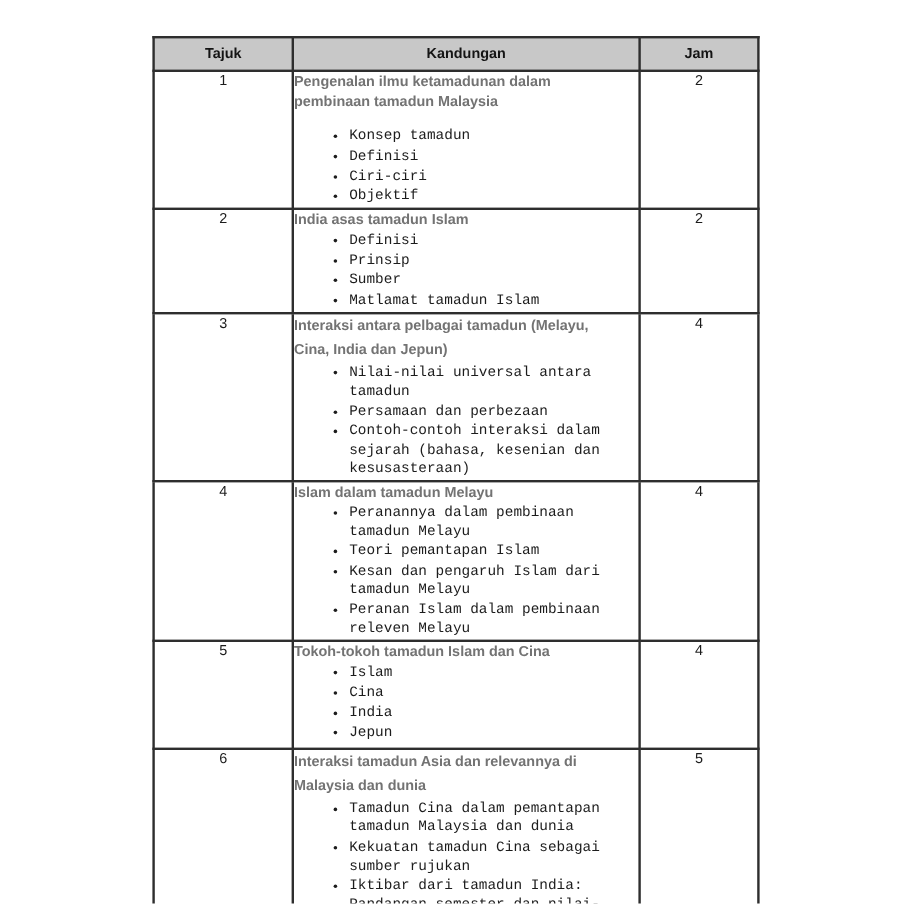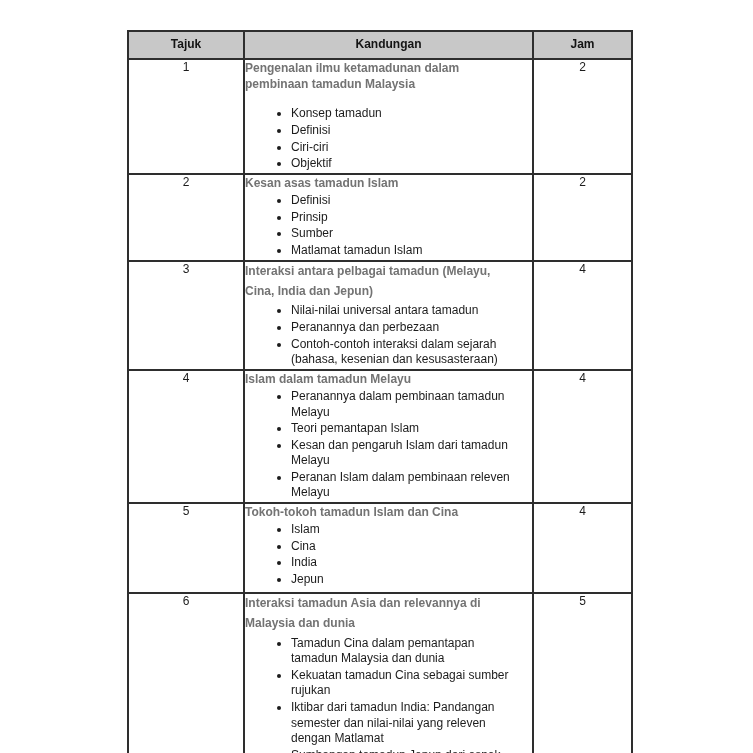--- a/index.html
+++ b/index.html
@@ -85,20 +85,21 @@
     padding: 0 0 0 46px;
     list-style: disc outside;
   }
   ul.bullets.gap {
     margin-top: 14px;
   }
   ul.bullets li {
     line-height: 1.3;
     margin: 0 0 1px 0;
     max-width: 226px;
+    font-family: Liberation Mono, monospace;
   }
 </style>
 </head>
 <body>
 
 <div class="page">
   <table class="syllabus">
     <colgroup>
       <col class="c-tajuk">
       <col class="c-kandungan">
@@ -123,38 +124,38 @@
             <li>Ciri-ciri</li>
             <li>Objektif</li>
           </ul>
         </td>
         <td class="jam">2</td>
       </tr>
 
       <tr class="r2">
         <td class="tajuk">2</td>
         <td class="kandungan">
-          <div class="title">Kesan asas tamadun Islam</div>
+          <div class="title">India asas tamadun Islam</div>
           <ul class="bullets">
             <li>Definisi</li>
             <li>Prinsip</li>
             <li>Sumber</li>
             <li>Matlamat tamadun Islam</li>
           </ul>
         </td>
         <td class="jam">2</td>
       </tr>
 
       <tr class="r3">
         <td class="tajuk">3</td>
         <td class="kandungan">
           <div class="title loose">Interaksi antara pelbagai tamadun (Melayu, Cina, India dan Jepun)</div>
           <ul class="bullets">
             <li>Nilai-nilai universal antara tamadun</li>
-            <li>Peranannya dan perbezaan</li>
+            <li>Persamaan dan perbezaan</li>
             <li>Contoh-contoh interaksi dalam sejarah (bahasa, kesenian dan kesusasteraan)</li>
           </ul>
         </td>
         <td class="jam">4</td>
       </tr>
 
       <tr class="r4">
         <td class="tajuk">4</td>
         <td class="kandungan">
           <div class="title">Islam dalam tamadun Melayu</div>

